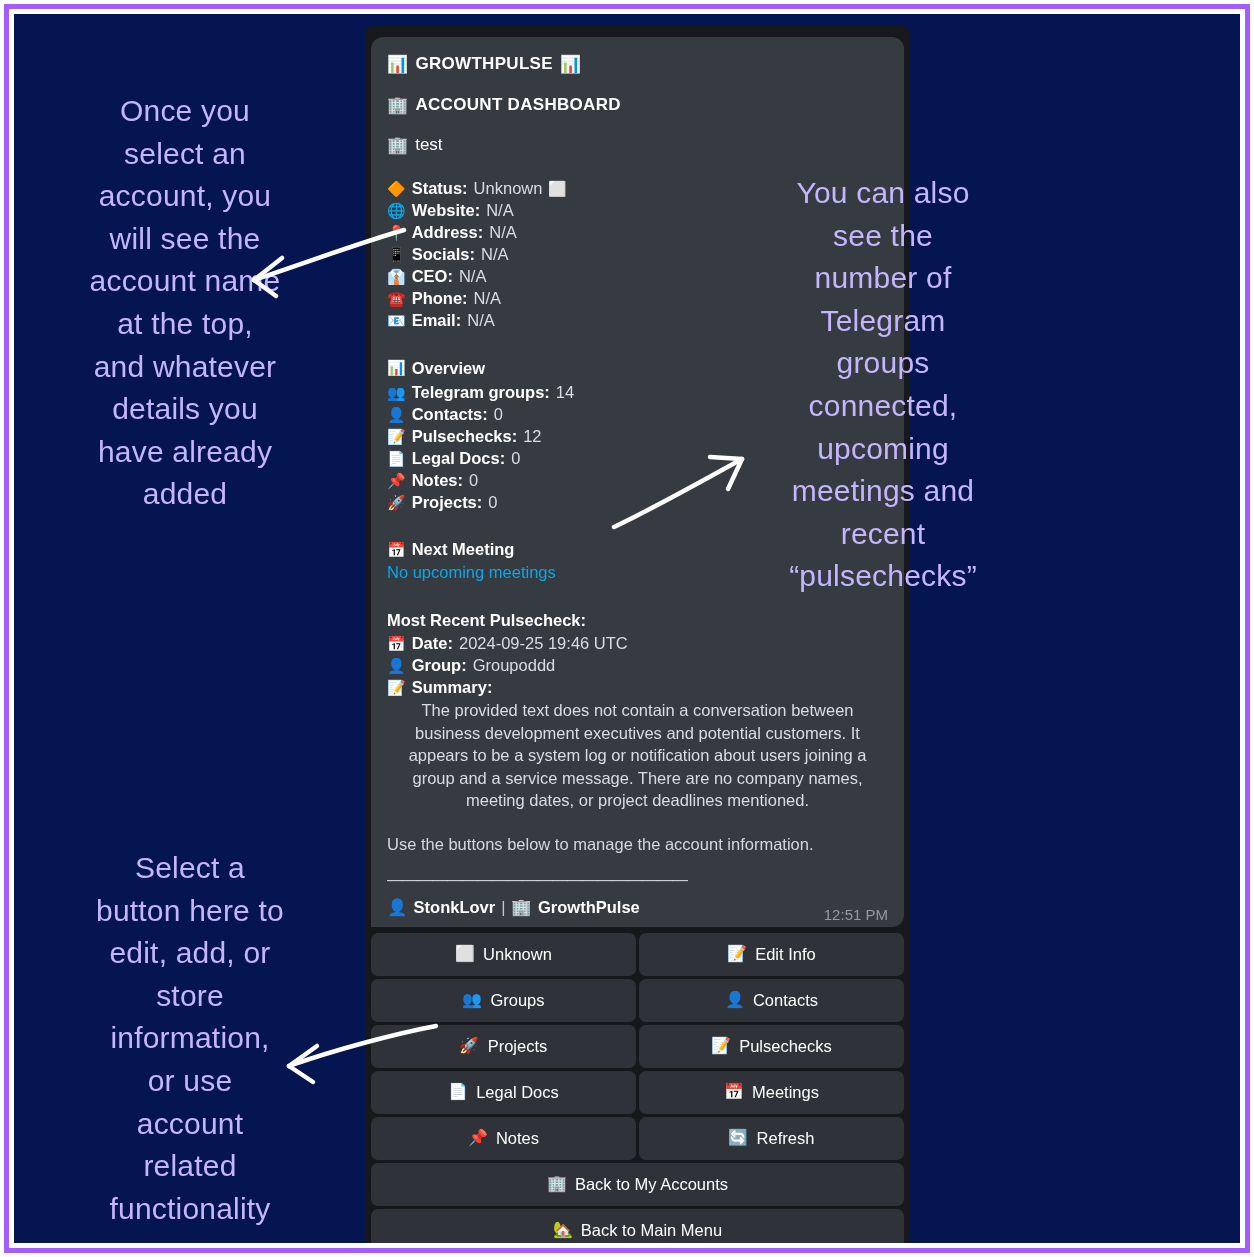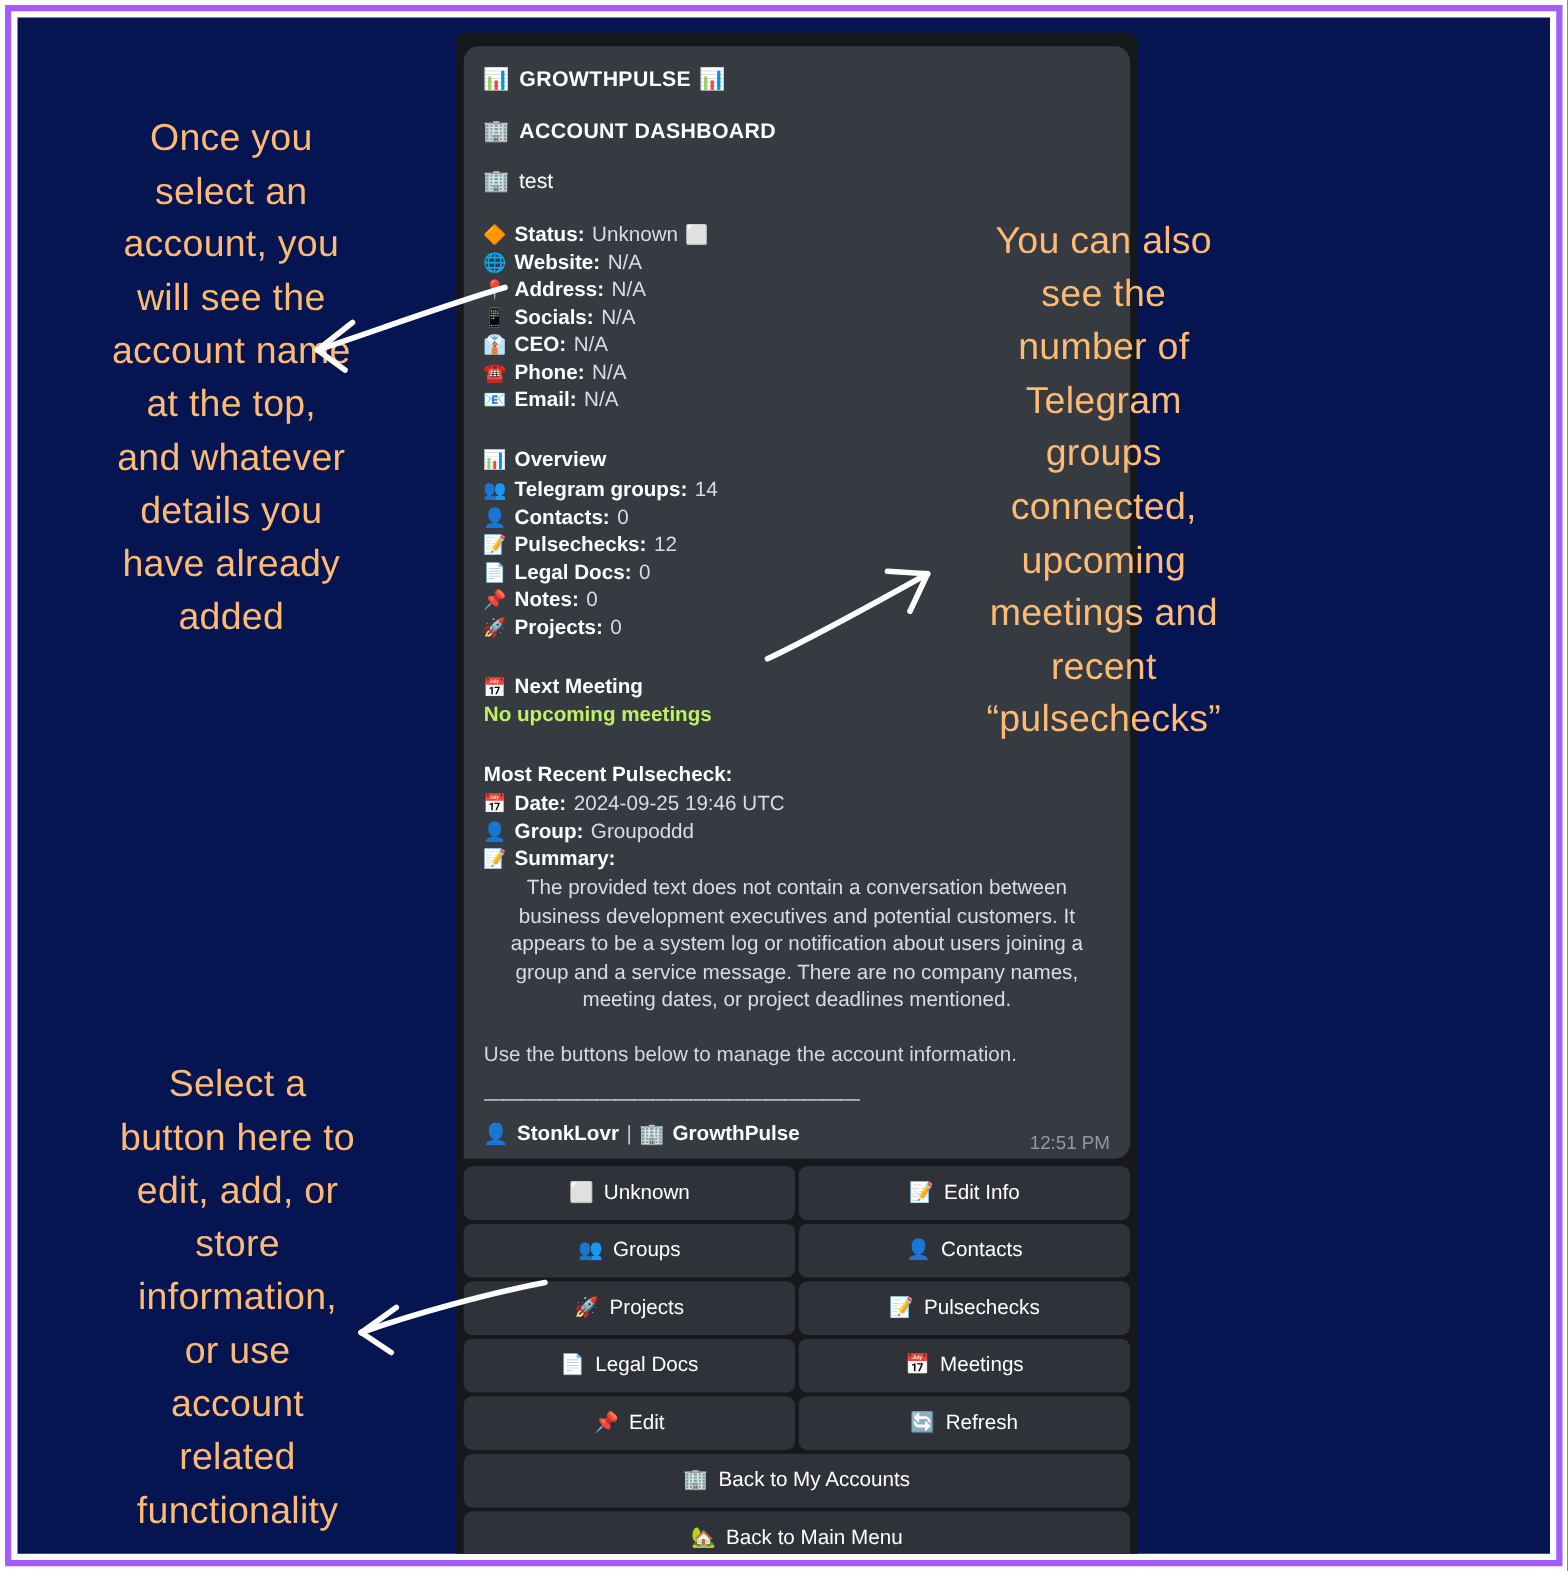--- a/index.html
+++ b/index.html
@@ -25,21 +25,21 @@
   #canvas {
     position: relative;
     width: 100%; height: 100%;
     background: #041551;
     overflow: hidden;
   }
 
   
   .annot {
     position: absolute;
-    color: #fdba74;
+    color: #c4b5fd;
     text-align: center;
     font-size: 30px;
     line-height: 1.42;
     letter-spacing: 0.2px;
     white-space: pre-line;
     z-index: 40;
     pointer-events: none;
   }
   #annot-top-left   { left: 6px;   top: 76px;   width: 330px; }
   #annot-right      { left: 735px; top: 158px;  width: 268px; }
@@ -111,21 +111,21 @@
   }
   .kv-ico { flex: 0 0 auto; font-size: 15px; line-height: 1; }
   .kv-key { font-weight: bold; }
   .kv-val { color: #d9dde3; }
 
   .section-head {
     display: flex; align-items: center; gap: 6px;
     font-weight: bold;
     margin-bottom: 1px;
   }
-  .plain { color: #bef264; font-weight: bold; }
+  .plain { color: #0ea5e9; }
 
   .block-gap { height: 26px; }
 
   #summary-para {
     color: #d9dde3;
     line-height: 1.36;
     margin-top: 1px;
     text-align: center;
   }
   #hint-line {
@@ -410,21 +410,21 @@
               <span>Legal Docs</span>
             </div>
             <div class="kb-btn">
               <span class="ico emoji">📅</span>
               <span>Meetings</span>
             </div>
           </div>
           <div class="kb-row">
             <div class="kb-btn">
               <span class="ico emoji">📌</span>
-              <span>Edit</span>
+              <span>Notes</span>
             </div>
             <div class="kb-btn">
               <span class="ico emoji">🔄</span>
               <span>Refresh</span>
             </div>
           </div>
           <div class="kb-row">
             <div class="kb-btn wide">
               <span class="ico emoji">🏢</span>
               <span>Back to My Accounts</span>

